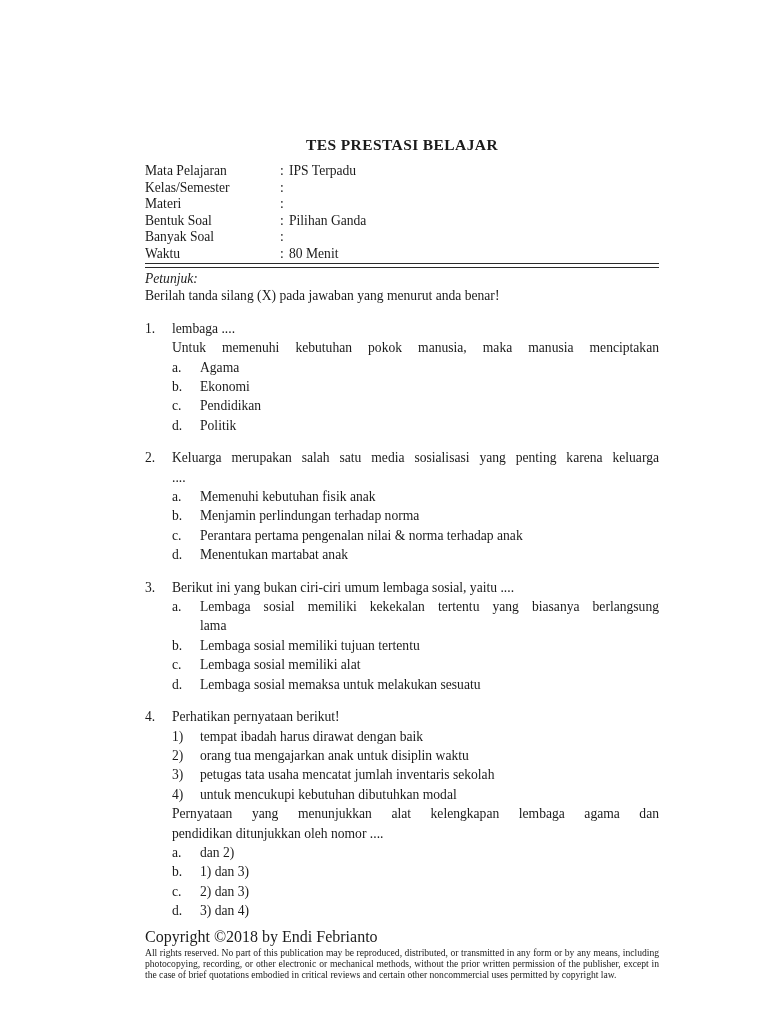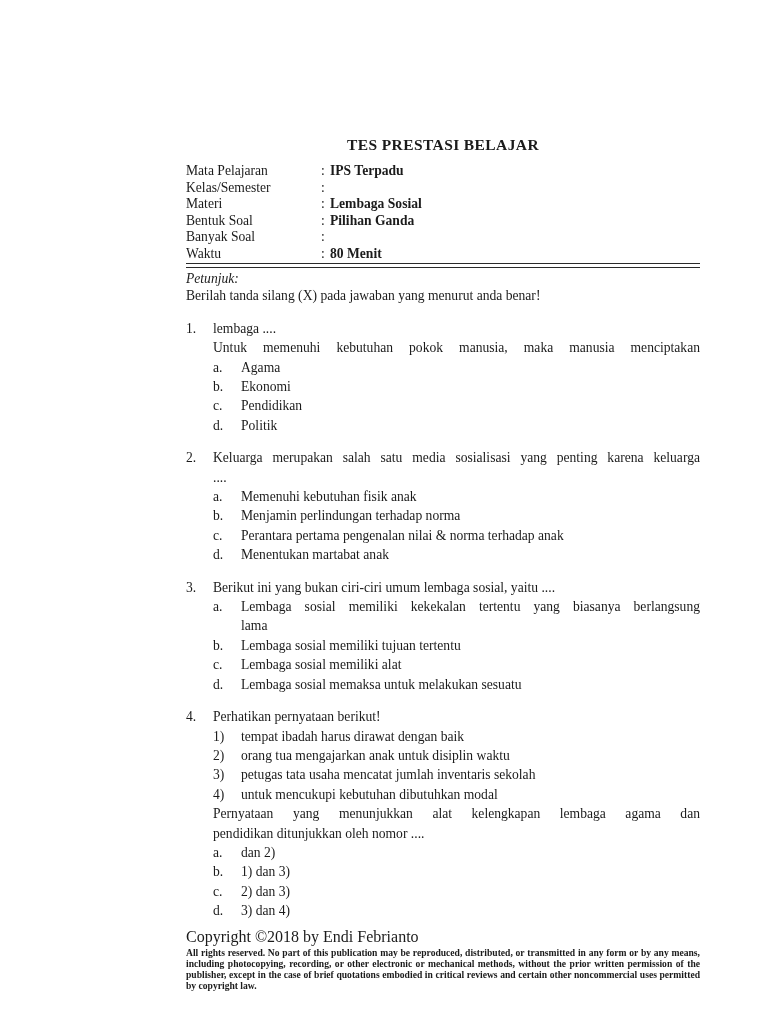--- a/index.html
+++ b/index.html
@@ -7,34 +7,33 @@
     width: 768px; height: 1024px;
     background: #ffffff;
     font-family: "Liberation Serif", "DejaVu Serif", serif;
     color: #1b1b1b;
     position: relative;
     overflow: hidden;
   }
   .page {
     position: absolute; inset: 0;
     background: radial-gradient(145% 125% at 50% 46%, #ffffff 80%, #f3f3f3 100%);
-    margin-left: 41px;
   }
   .content {
     position: absolute; left: 145px; top: 137px; width: 514px;
     font-size: 13.6px; line-height: 19.4px;
   }
   .title {
     text-align: center; font-weight: bold; font-size: 15.5px;
     letter-spacing: 0.4px; line-height: 16px; margin-bottom: 10px;
   }
   .meta-row { display: flex; line-height: 16.55px; }
   .meta-label { width: 135px; flex: none; }
   .meta-sep { width: 9px; flex: none; }
-  .meta-value { flex: 1; font-weight: bold; }
+  .meta-value { flex: 1; }
   .divider {
     height: 2.5px;
     border-top: 1.4px solid #2a2a2a;
     border-bottom: 1.4px solid #2a2a2a;
     margin: 1px 0 2px 0;
   }
   .petunjuk { font-style: italic; line-height: 17.5px; }
   .instruction { line-height: 18.5px; }
   .q { display: flex; margin-top: 13px; }
   .qnum { width: 27px; flex: none; }
@@ -42,21 +41,21 @@
   .line { text-align: justify; }
   .line.stretch { text-align-last: justify; }
   .opt, .stmt { display: flex; }
   .omark { width: 28px; flex: none; }
   .otext { flex: 1; min-width: 0; }
   .footer { margin-top: 9px; }
   .f-copy {
     font-weight: normal; font-size: 16px; line-height: 13.5px; margin-bottom: 4px;
   }
   .f-rights {
-    font-weight: bold; font-size: 9.6px; line-height: 11px;
+    font-weight: normal; font-size: 9.6px; line-height: 11px;
     text-align: justify;
   }
 </style>
 </head>
 <body>
 
 <div class="page">
   <div class="content">
 
     <div class="title">TES PRESTASI BELAJAR</div>
@@ -67,21 +66,20 @@
         <span class="meta-sep">:</span>
         <span class="meta-value">IPS Terpadu</span>
       </div>
       <div class="meta-row">
         <span class="meta-label">Kelas/Semester</span>
         <span class="meta-sep">:</span>
       </div>
       <div class="meta-row">
         <span class="meta-label">Materi</span>
         <span class="meta-sep">:</span>
-        <span class="meta-value">Lembaga Sosial</span>
       </div>
       <div class="meta-row">
         <span class="meta-label">Bentuk Soal</span>
         <span class="meta-sep">:</span>
         <span class="meta-value">Pilihan Ganda</span>
       </div>
       <div class="meta-row">
         <span class="meta-label">Banyak Soal</span>
         <span class="meta-sep">:</span>
       </div>

